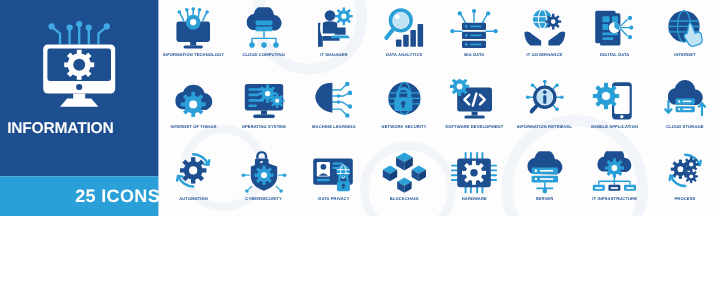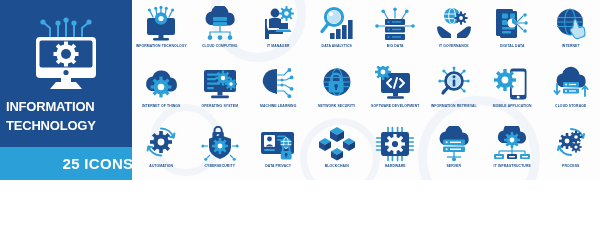--- a/index.html
+++ b/index.html
@@ -88,21 +88,20 @@
           <circle cx="0" cy="0" r="9.5" fill="#ffffff"></circle>
           <circle cx="0" cy="0" r="5" fill="#1d4e8f"></circle>
         </g>
       </g>
       <rect x="37" y="66" width="10" height="5" fill="#ffffff"></rect>
       <path d="M26 77 L32 70 L52 70 L58 77 Z" fill="#ffffff"></path>
     </svg>
 
     <div class="hero-title">
       <div>INFORMATION</div>
-      <div>TECHNOLOGY</div>
     </div>
 
     <div class="hero-sub">25 ICONS</div>
   </div>
 
   <div class="grid">
 
     <div class="cell">
       <svg class="art" viewBox="0 0 42 36">
         <g stroke="#2b9fd8" stroke-width="1.3" stroke-linecap="round" fill="none">

